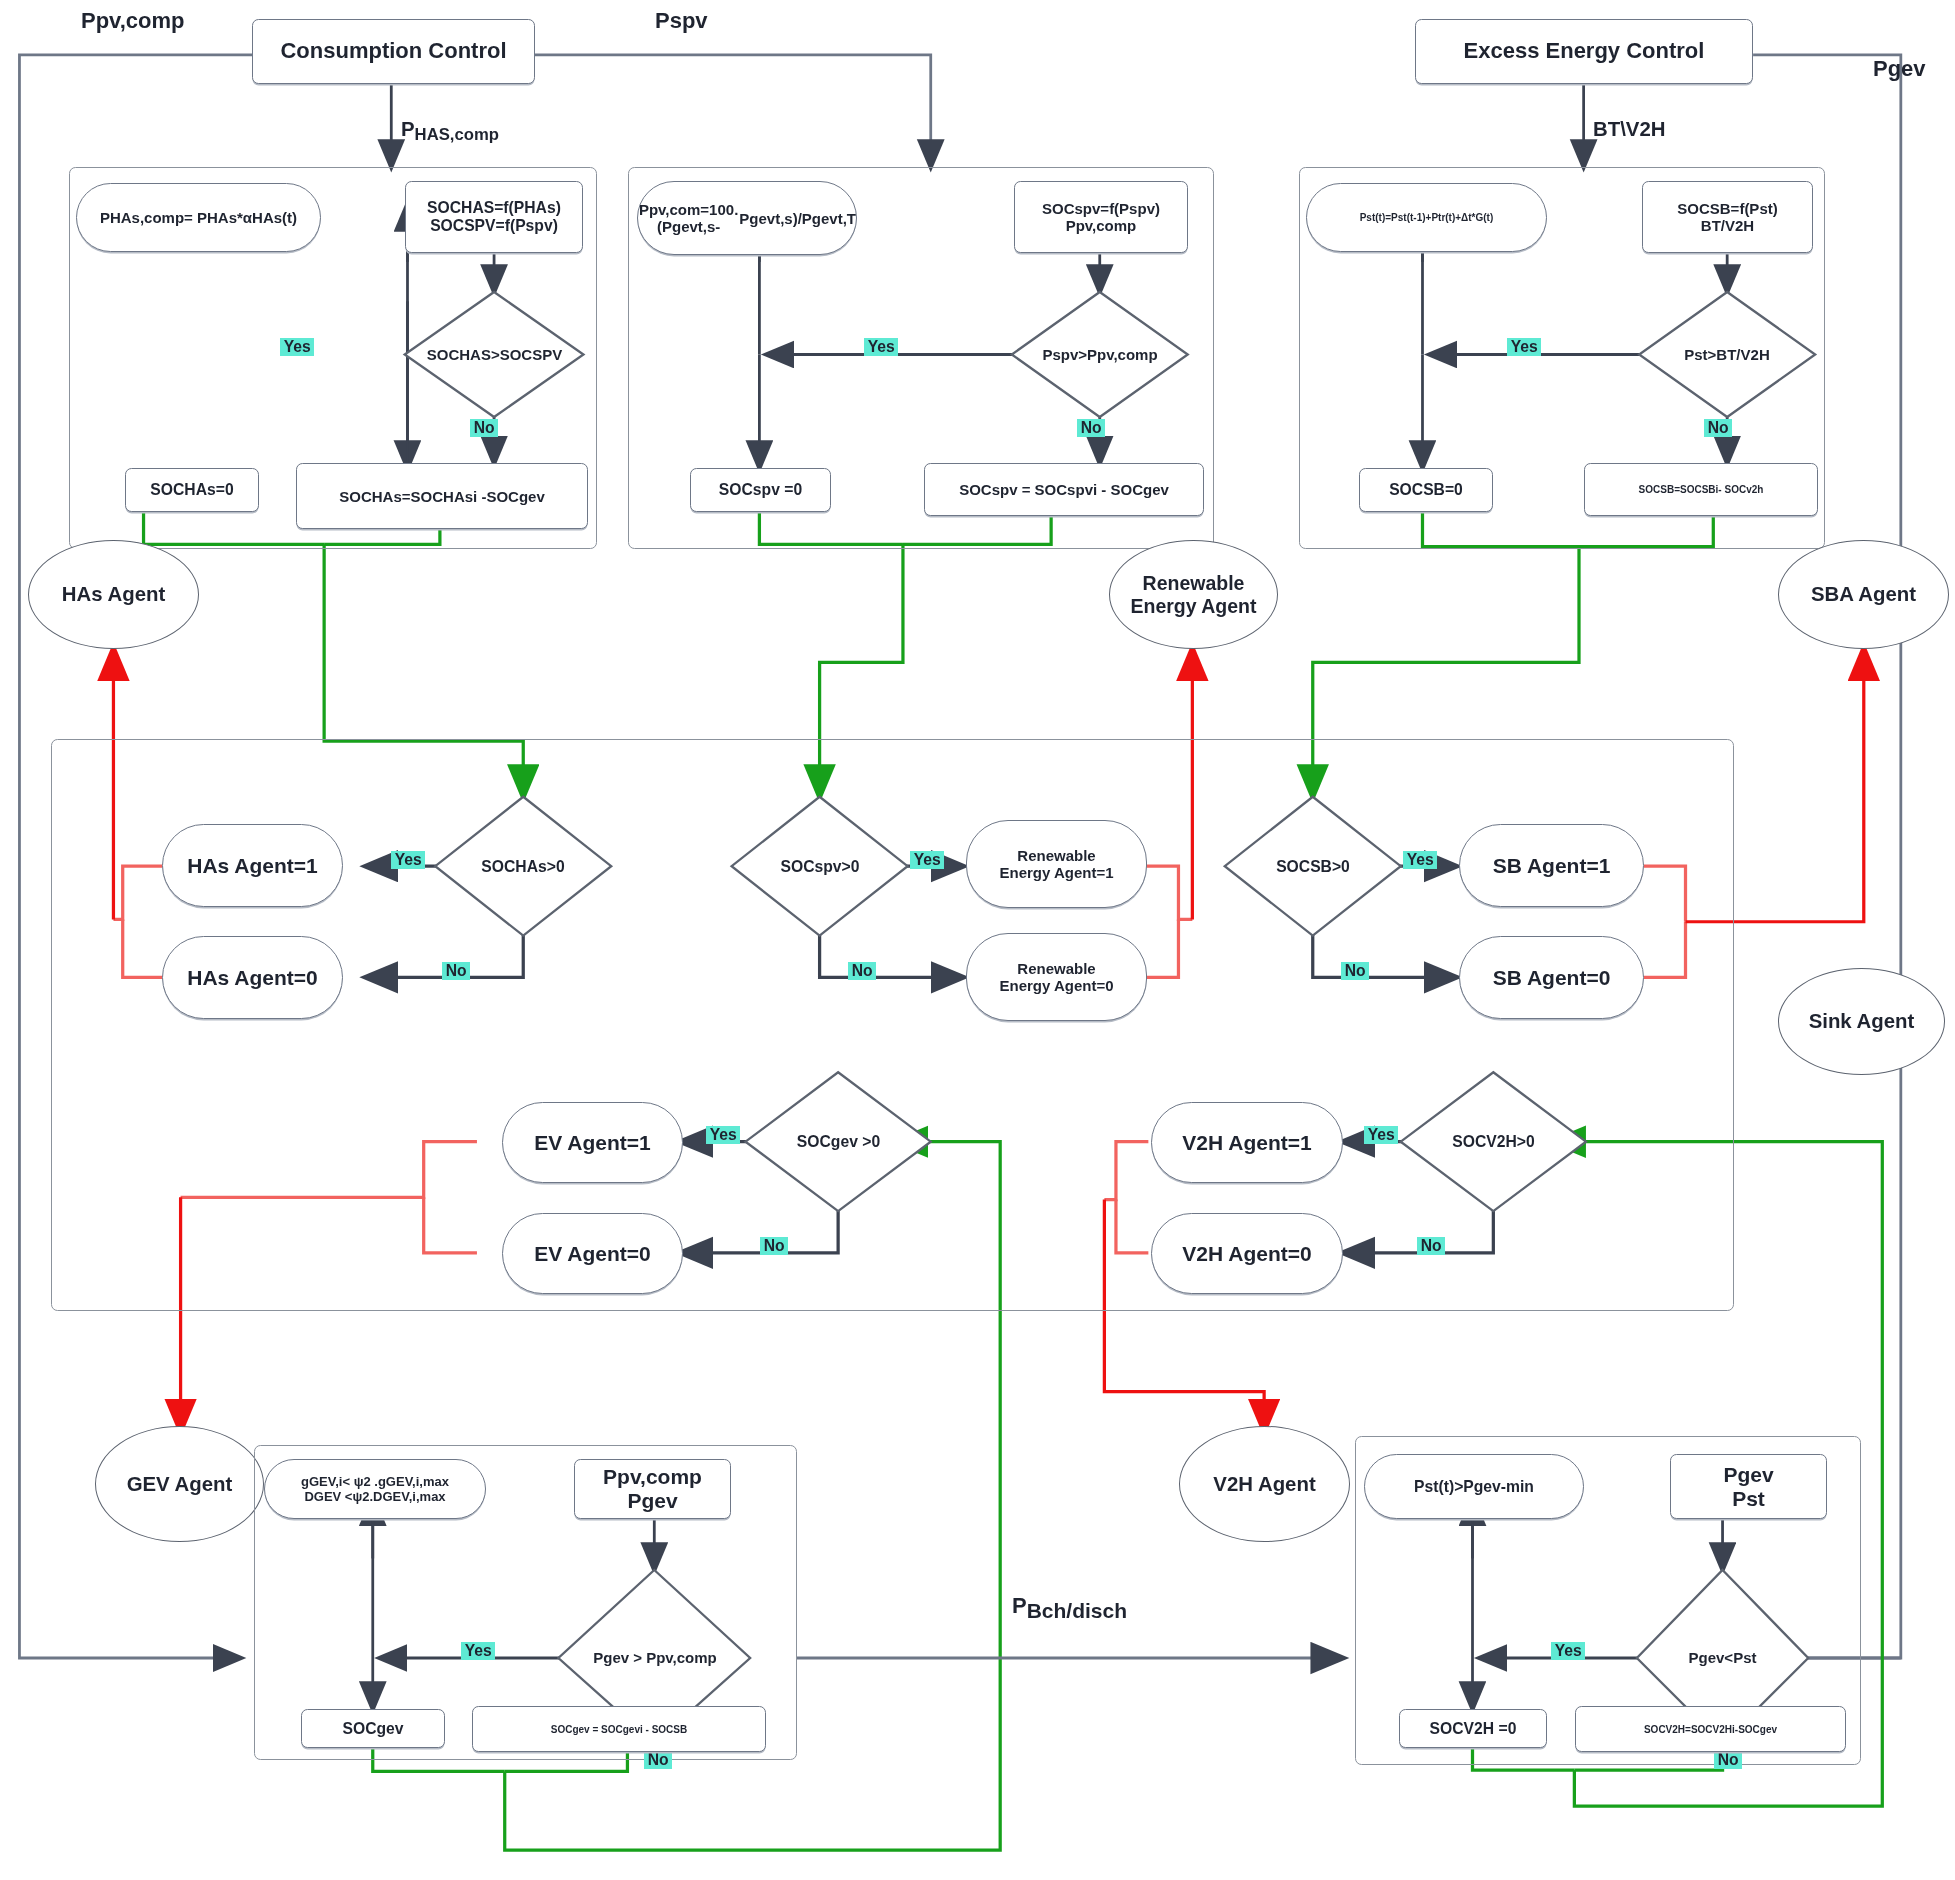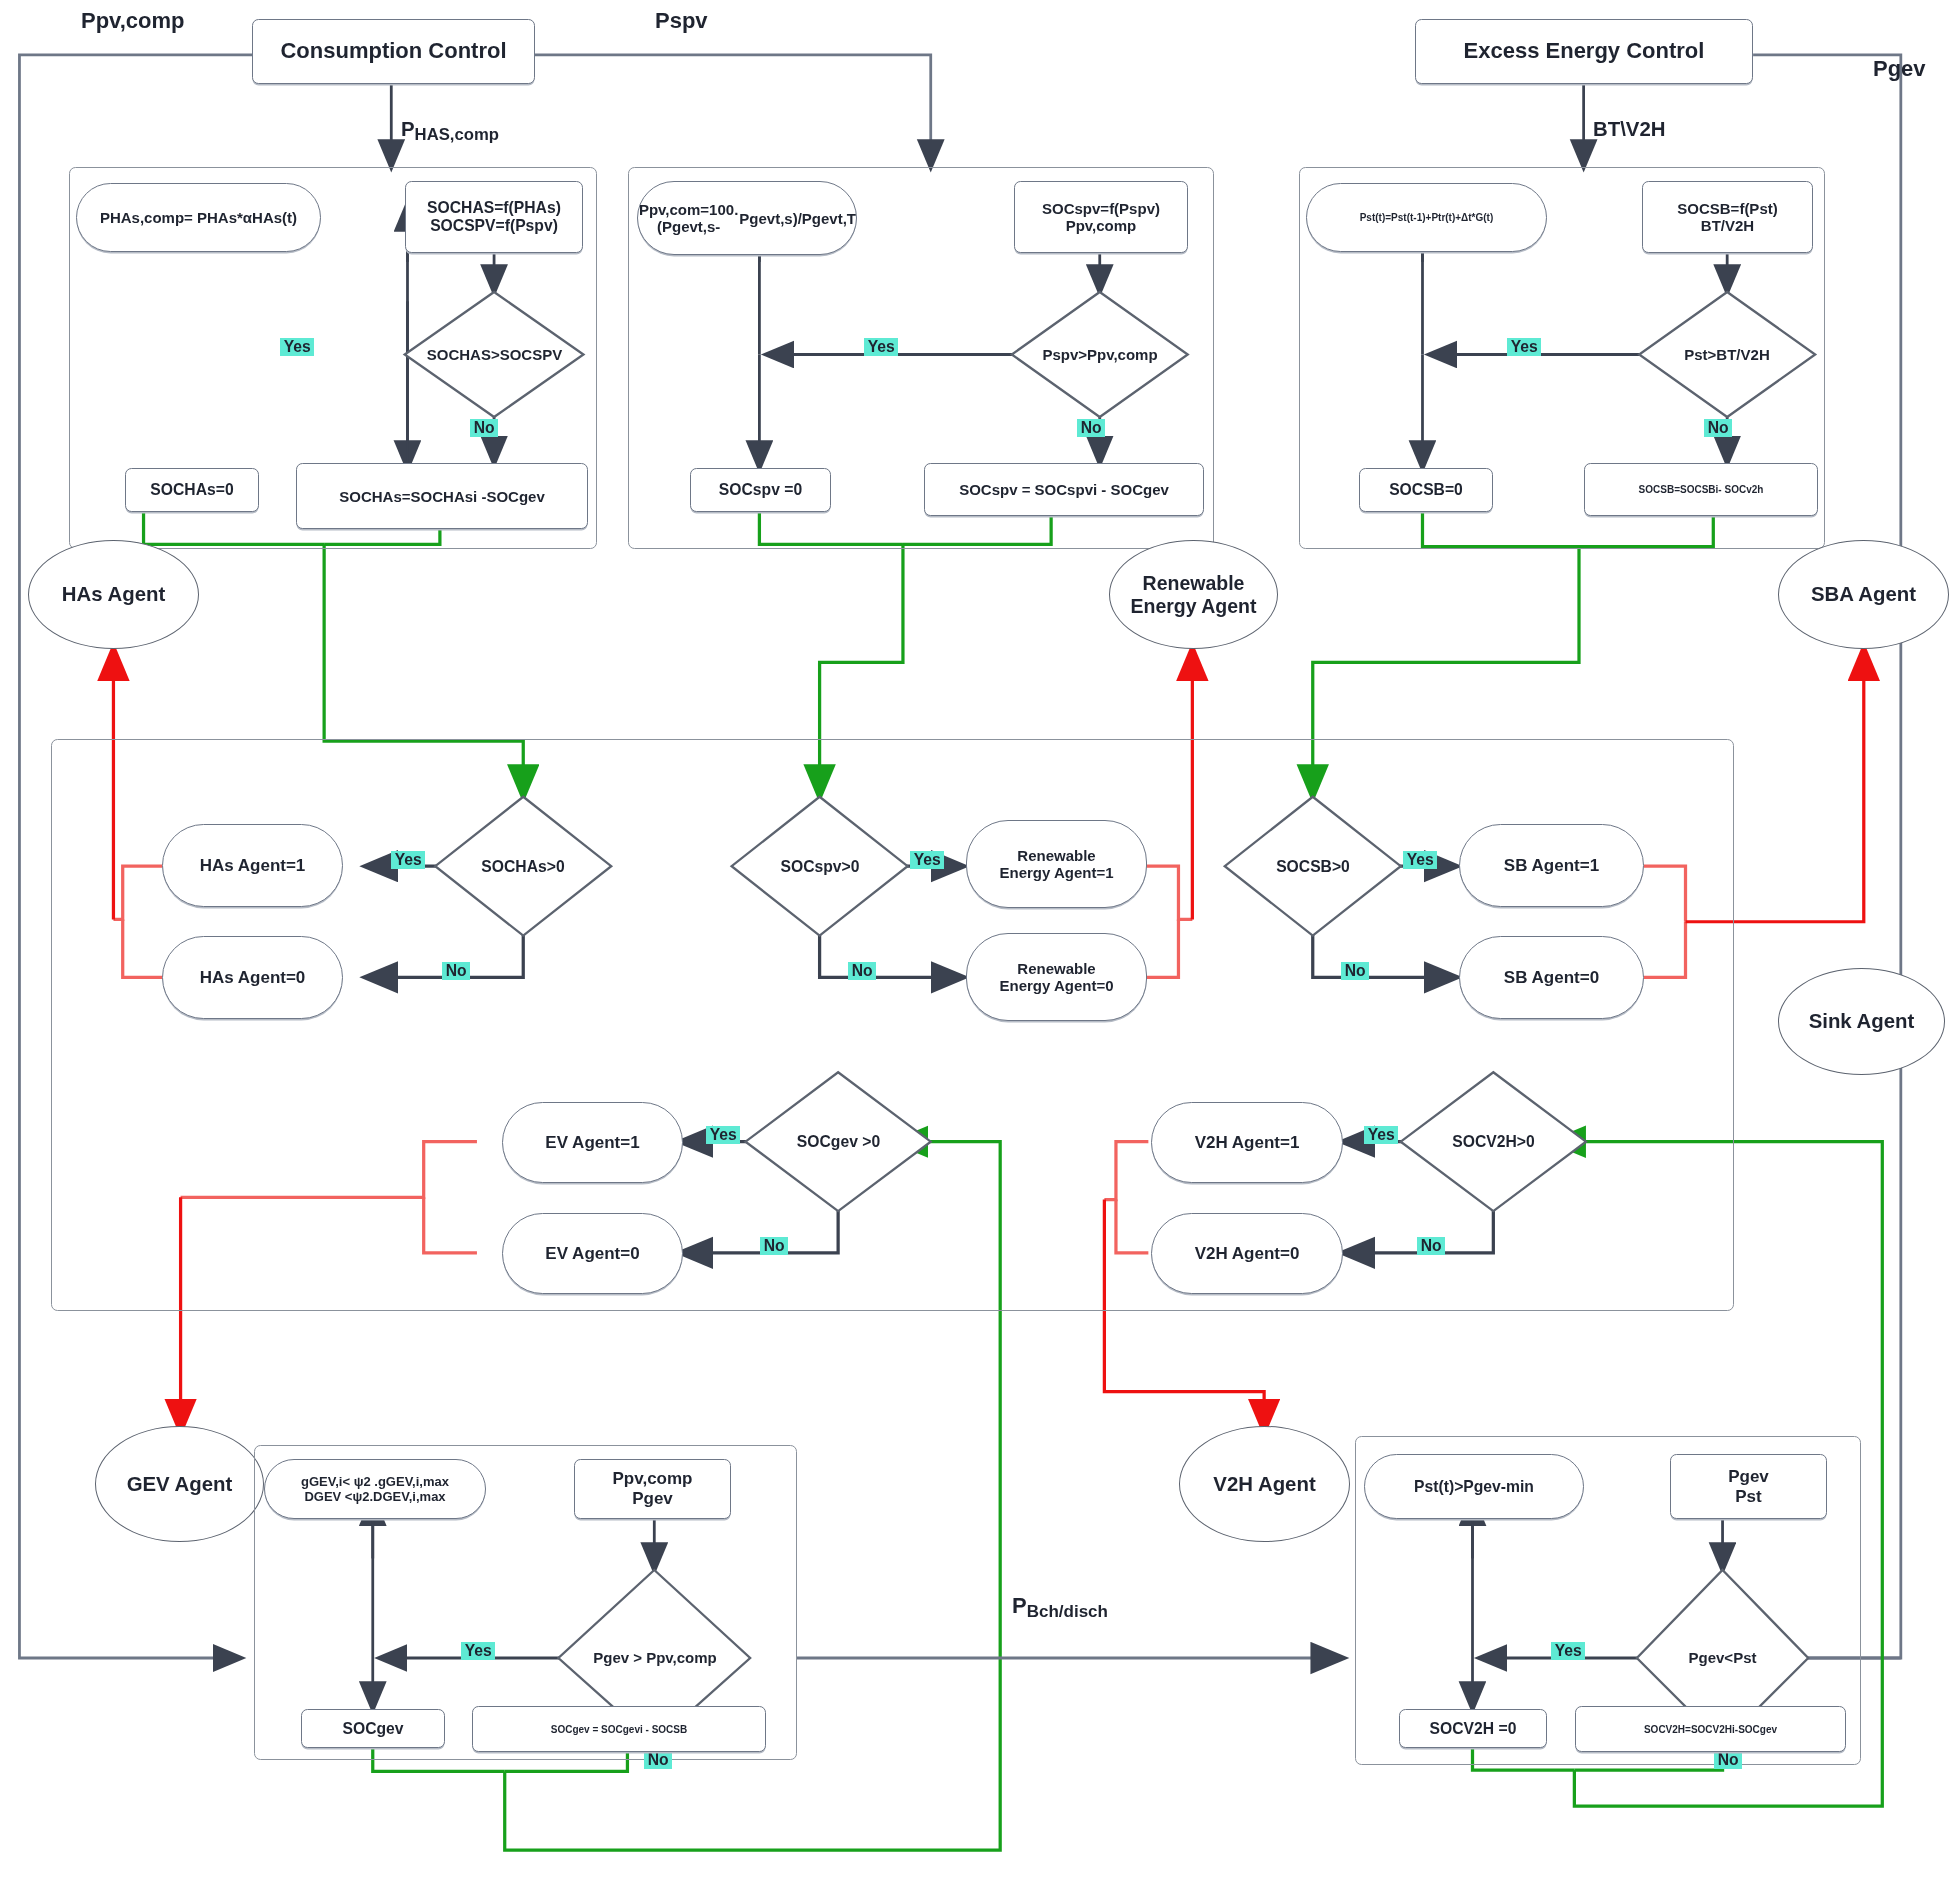--- a/index.html
+++ b/index.html
@@ -15,21 +15,21 @@
   .group{position:absolute;box-sizing:border-box;border:1.4px solid #8b929c;border-radius:6.5px;background:transparent;box-shadow:none;}
   .circle{position:absolute;box-sizing:border-box;border:1.4px solid #5c636f;border-radius:50%;
           background:#fff;display:flex;align-items:center;justify-content:center;text-align:center;
           color:#1f2430;font-weight:bold;}
   .diamond-wrap{position:absolute;display:flex;align-items:center;justify-content:center;}
   .diamond-txt{position:relative;z-index:3;color:#1f2430;text-align:center;white-space:nowrap;}
   .biglabel{position:absolute;color:#1f2430;font-weight:bold;white-space:nowrap;}
   .yn{position:absolute;color:#1f2430;font-weight:bold;background:#5eead4;padding:0 3.7px;white-space:nowrap;}
   sub{font-size:0.72em;vertical-align:baseline;position:relative;top:0.22em;}
   .f28{font-size:13px;} .f30{font-size:10px;} .f32{font-size:15px;}
-  .f34{font-size:15.7px;} .f36{font-size:16.7px;} .f38{font-size:17px;} .f44{font-size:20.4px;} .f48{font-size:22px;}
+  .f34{font-size:15.7px;} .f36{font-size:16.7px;} .f38{font-size:21px;} .f44{font-size:20.4px;} .f48{font-size:22px;}
   .b{font-weight:bold;}
 </style>
 </head>
 <body>
 
 <div id="root">
 
 <svg id="svgroot" xmlns="http://www.w3.org/2000/svg" viewBox="0 0 4222 4061" width="1955" height="1881">
   <defs>
     <marker id="ad" markerWidth="13" markerHeight="13" refX="10" refY="5" orient="auto" markerUnits="strokeWidth">

